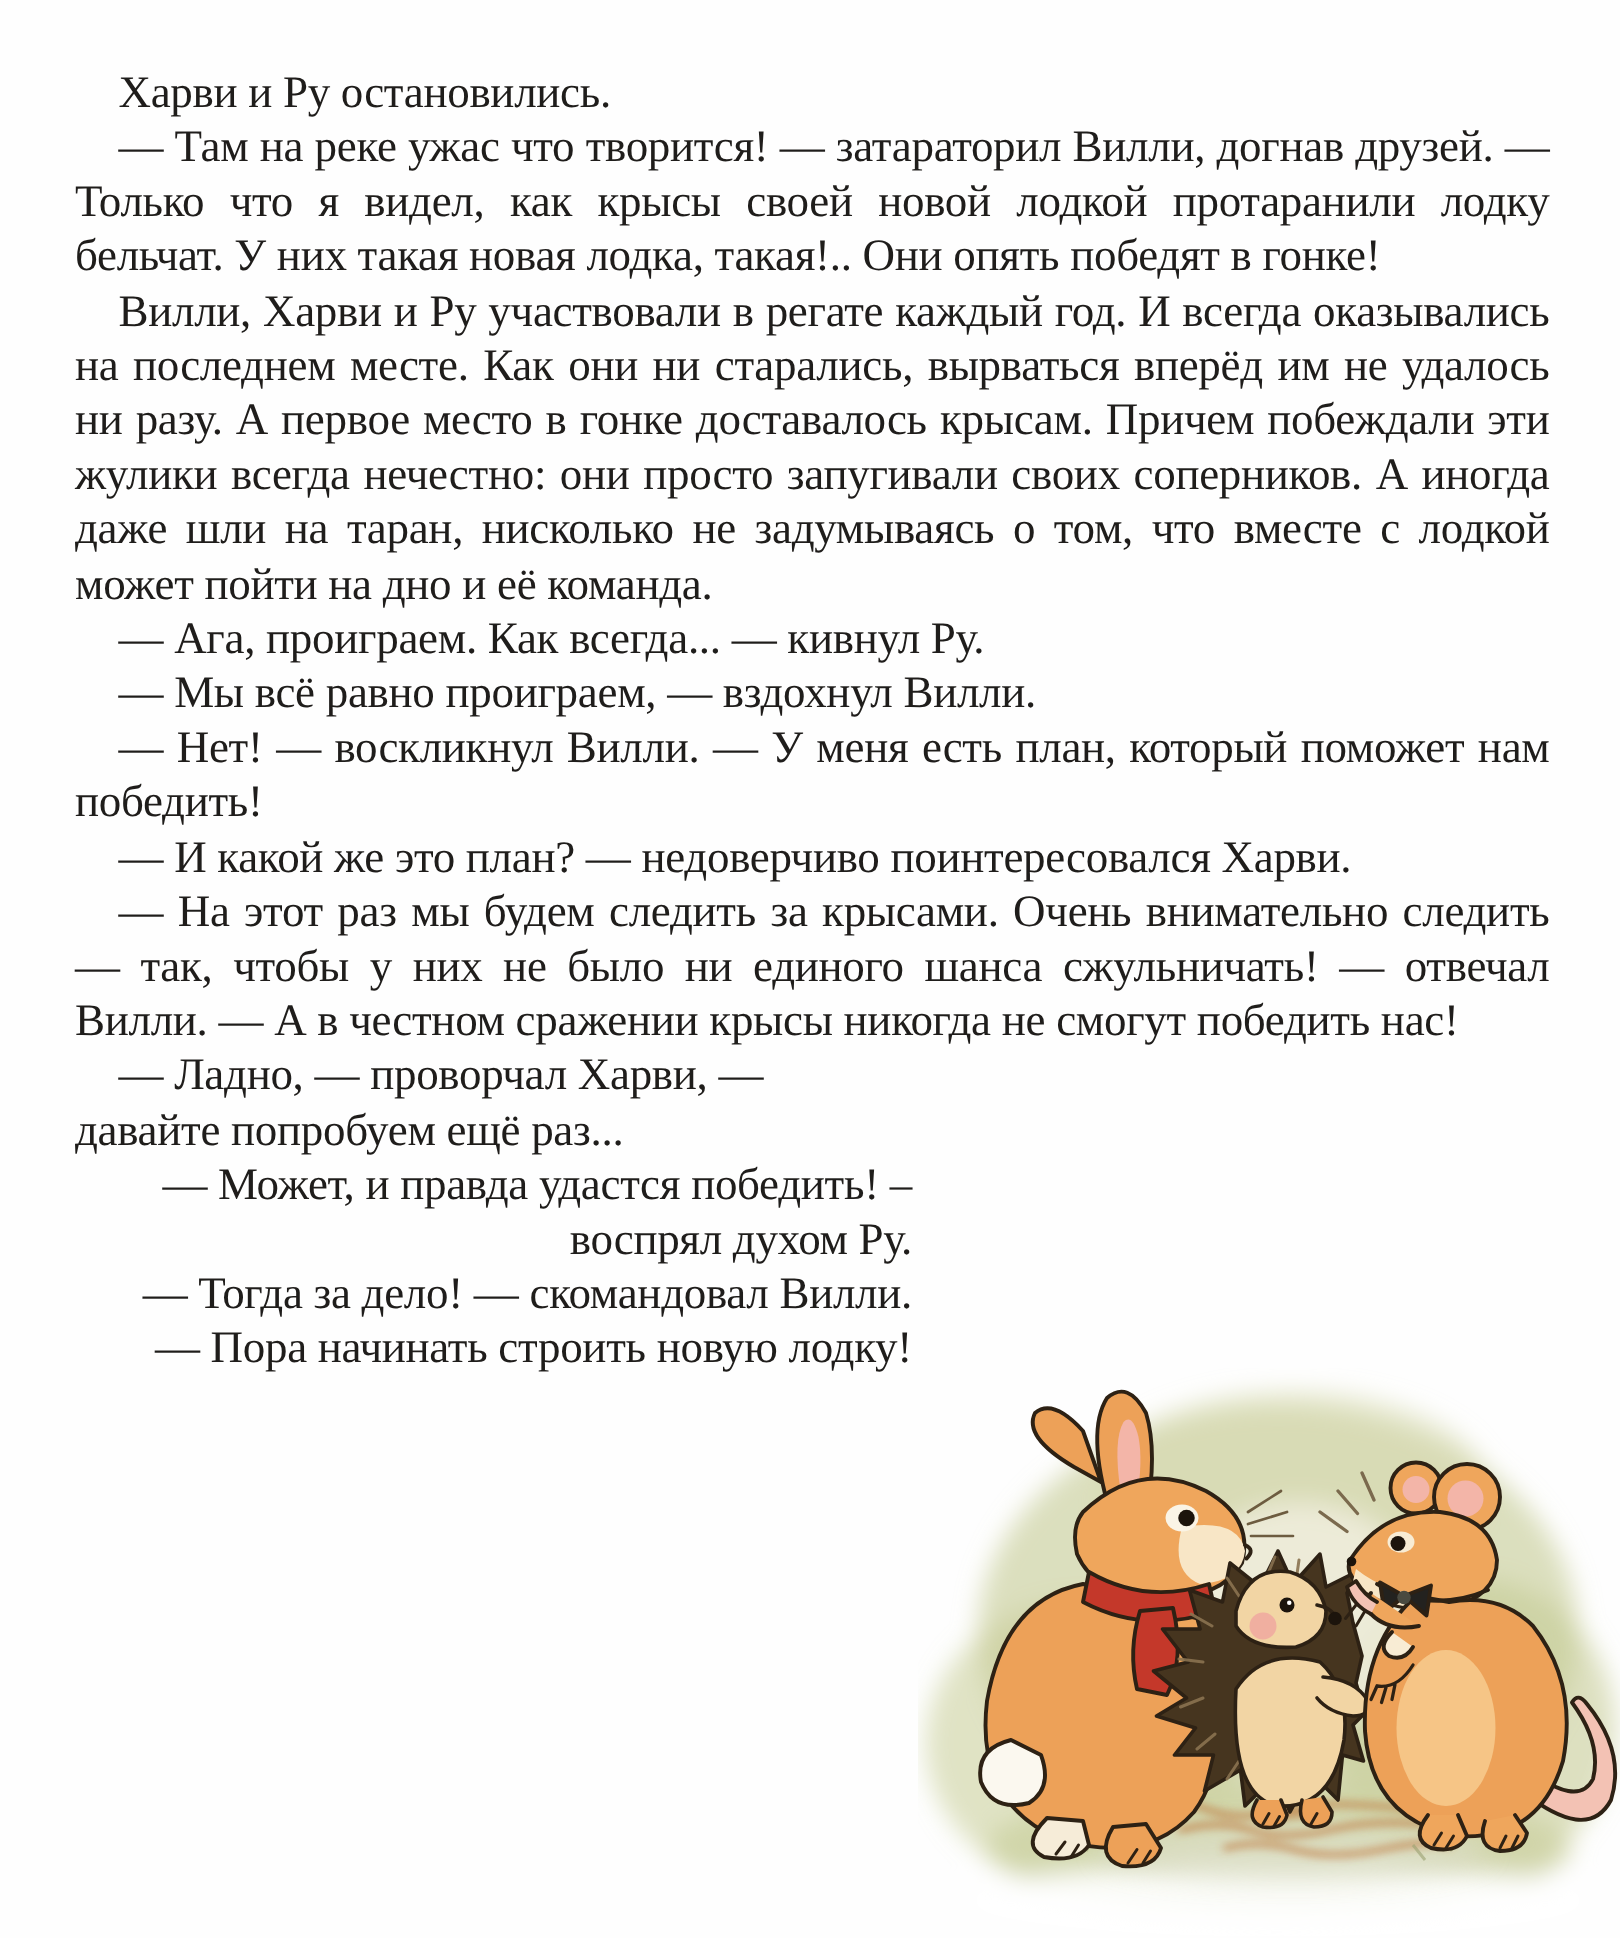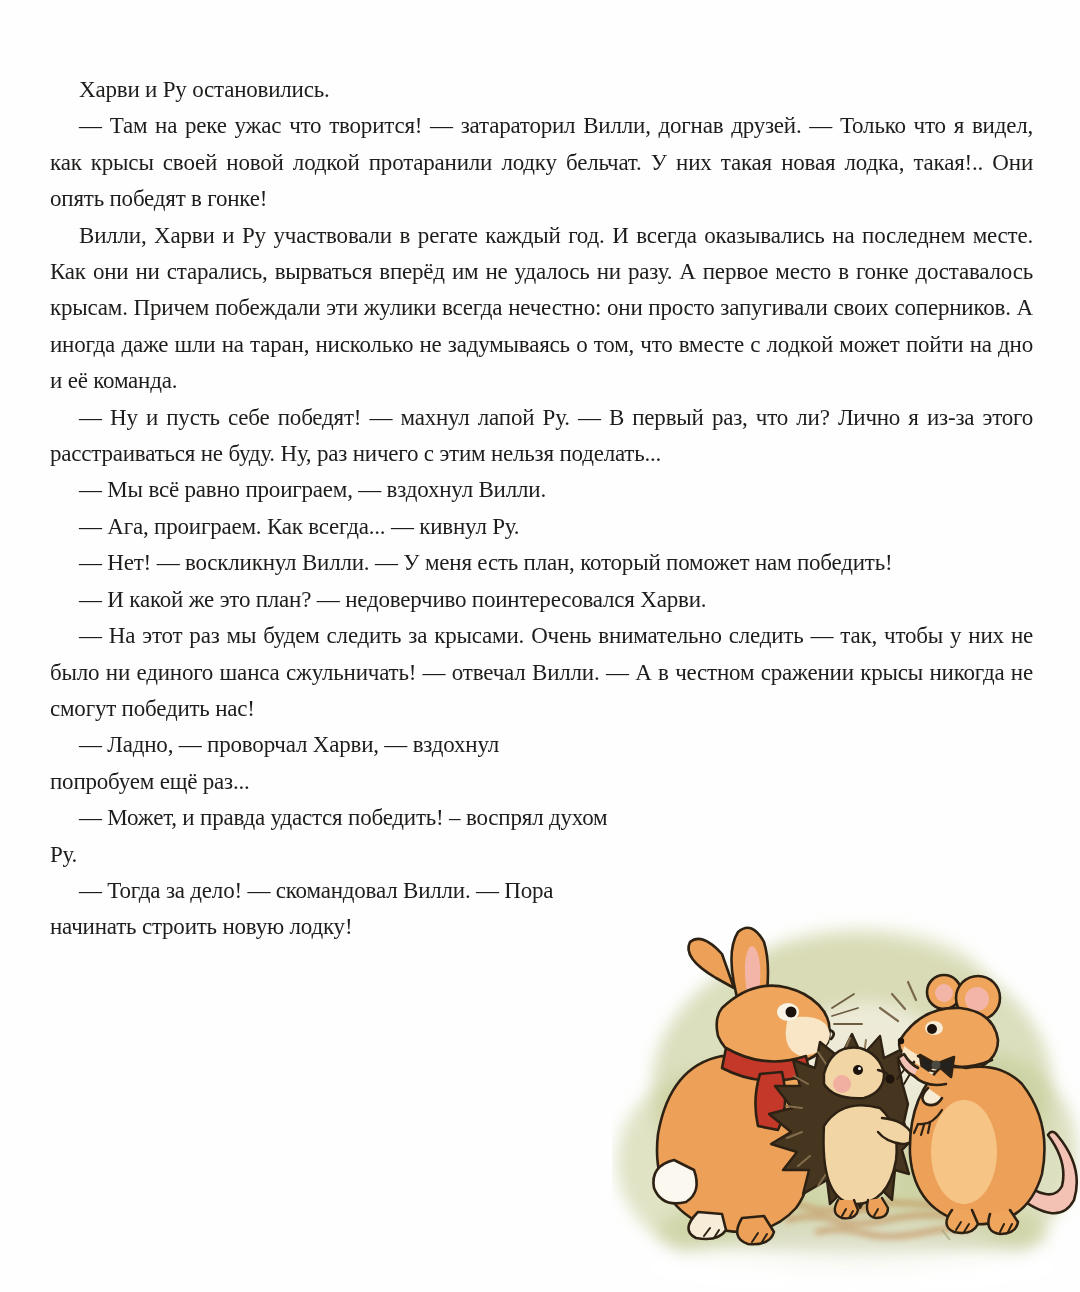--- a/index.html
+++ b/index.html
@@ -9,52 +9,50 @@
     position: relative;
     overflow: hidden;
     font-family: "Liberation Serif", "DejaVu Serif", serif;
     color: #1f1d1b;
   }
   .page { position: absolute; inset: 0; }
   .text-col {
     position: absolute;
     left: 50px; top: 44px;
     width: 983px;
-    font-size: 23px;
+    font-size: 30px;
     line-height: 36.4px;
     letter-spacing: -0.2px;
     text-align: justify;
-    margin-top: 28px;
   }
   .para { margin: 0; text-indent: 29px; }
   .para.narrow-510 { max-width: 505px; text-align: left; }
-  .para.narrow-560 { max-width: 558px; text-align: left; }
+  .para.narrow-560 { max-width: 558px; text-align: right; }
   .illustration {
     position: absolute;
     left: 612px; top: 912px;
     width: 468px; height: 380px;
   }
   .illustration svg { display: block; width: 468px; height: 380px; }
 </style>
 </head>
 <body>
 
 <div class="page">
 
   <div class="text-col">
     <p class="para">Харви и Ру остановились.</p>
     <p class="para">— Там на реке ужас что творится! — затараторил Вилли, догнав друзей. — Только что я видел,  как крысы своей новой лодкой протаранили лодку бельчат. У них такая новая лодка, такая!..  Они опять победят в гонке!</p>
     <p class="para">Вилли, Харви и Ру участвовали в регате каждый год. И всегда оказывались на последнем месте. Как они ни старались, вырваться вперёд им не удалось ни разу. А первое место в гонке доставалось крысам. Причем побеждали эти жулики всегда нечестно: они просто запугивали своих соперников. А иногда даже шли на таран, нисколько не задумываясь о том, что вместе с лодкой может пойти на дно и её команда.</p>
-    <p class="para">— Ну и пусть себе победят! — махнул лапой Ру. — В первый раз, что ли? Лично я из-за этого расстраиваться не буду. Ну, раз ничего с этим нельзя поделать...</p>
+    <p class="para">— Ага, проиграем. Как всегда... — кивнул Ру.</p>
     <p class="para">— Мы всё равно проиграем, — вздохнул Вилли.</p>
-    <p class="para">— Ага, проиграем. Как всегда... — кивнул Ру.</p>
     <p class="para">— Нет! — воскликнул Вилли. — У меня есть план, который поможет нам победить!</p>
     <p class="para">— И какой же это план? — недоверчиво поинтересовался Харви.</p>
     <p class="para">— На этот раз мы будем следить за крысами. Очень внимательно следить — так, чтобы у них не было ни единого шанса сжульничать! — отвечал  Вилли. — А в честном сражении крысы никогда не смогут победить нас!</p>
-    <p class="para narrow-510">— Ладно, — проворчал Харви, — вздохнул попробуем ещё раз...</p>
+    <p class="para narrow-510">— Ладно, — проворчал Харви, — давайте попробуем ещё раз...</p>
     <p class="para narrow-560">— Может, и правда удастся победить! – воспрял духом Ру.</p>
     <p class="para narrow-560">— Тогда за дело! — скомандовал Вилли. — Пора начинать строить новую лодку!</p>
   </div>
 
   <div class="illustration">
     <svg viewBox="0 0 468 380" xmlns="http://www.w3.org/2000/svg">
       <defs>
         <filter id="soft" x="-40%" y="-40%" width="180%" height="180%">
             <feGaussianBlur stdDeviation="8"></feGaussianBlur>
           </filter>

